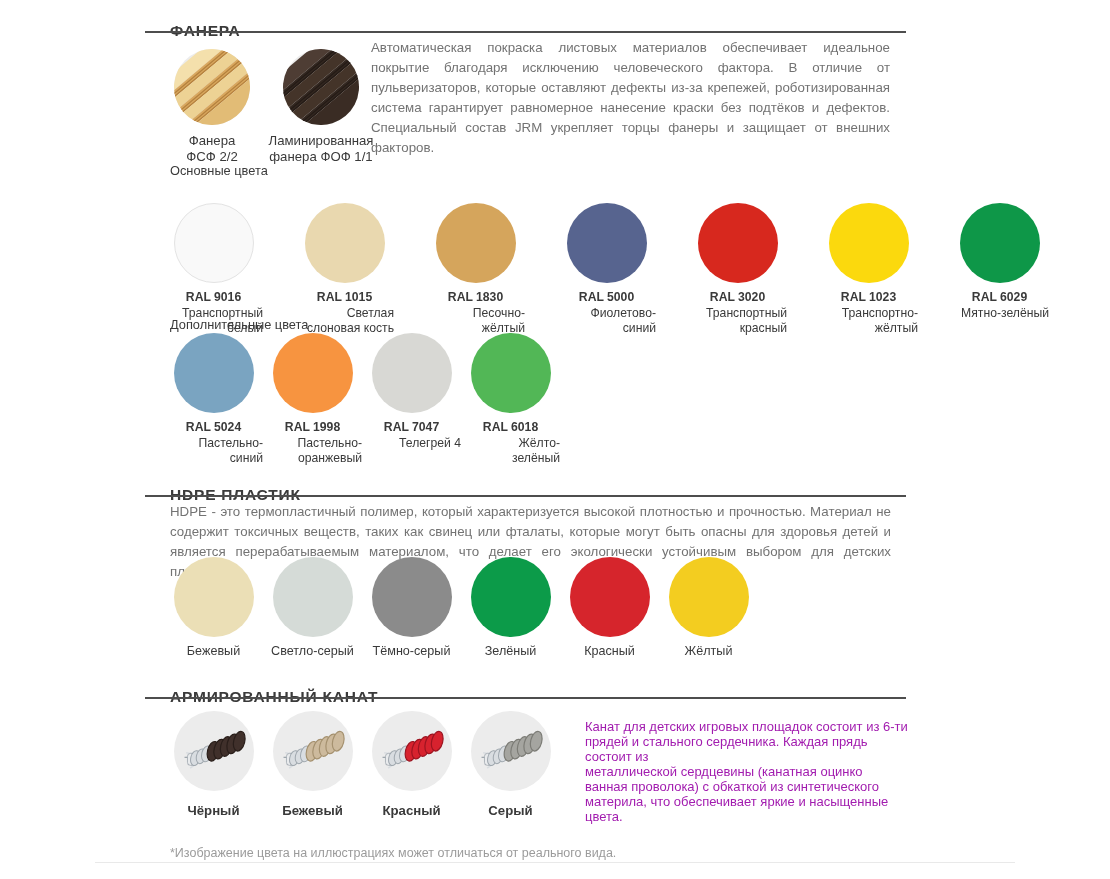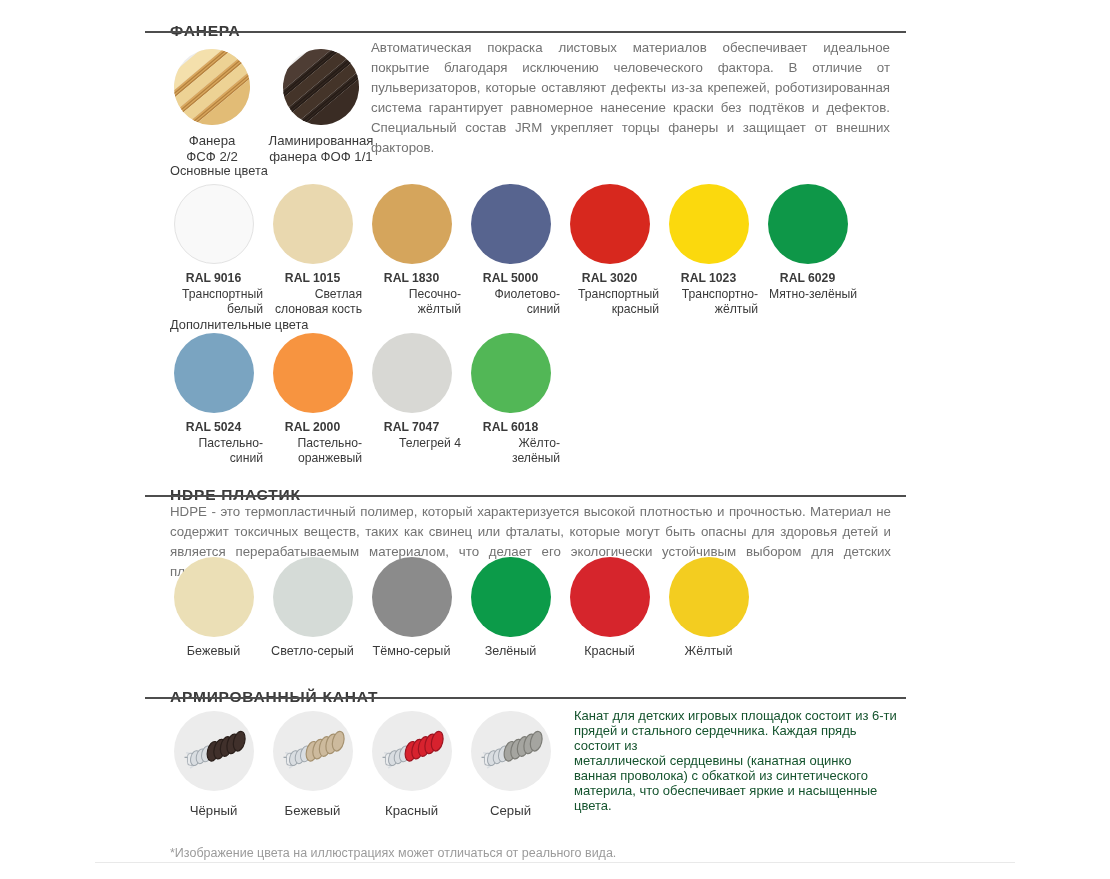--- a/index.html
+++ b/index.html
@@ -22,21 +22,21 @@
   .circle { width:80px; height:80px; border-radius:50%; margin:0 auto; box-sizing:border-box; }
   .sw-code { margin-top:7px; font-size:12.2px; font-weight:700; color:#3A3A3A; }
   .sw-name { margin-top:2px; font-size:12.2px; line-height:15px; color:#3A3A3A; white-space:pre-line;text-align:right; }
   .hdpe-name { margin-top:7px; font-size:12.6px; color:#3A3A3A; }
   .rope-name { margin-top:8px; font-size:13.2px; color:#3A3A3A; }
   .fig { position:absolute; top:49px; text-align:center; }
   .fig-circle { width:76px; height:76px; margin:0 auto; }
   .fig-caption { margin-top:8px; font-size:13.2px; line-height:16px; color:#3A3A3A; white-space:pre-line; }
   .rope-para {
     position:absolute; left:573px; top:707px; width:324px; font-size:13px;
-    line-height:15px; color:#14532d; text-align:left; margin:1px; white-space:pre-line;
+    line-height:15px; color:#a21caf; text-align:left; margin:12px; white-space:pre-line;
   }
   .footnote { position:absolute; left:170px; top:846px; font-size:12.5px; color:#9B9B9B; }
   .bottom-line { position:absolute; left:95px; top:862px; width:920px; height:1px; background:#E9E9E9; }
 </style>
 </head>
 <body>
 
 <div id="page">
 
   <h2 class="sec-title" style="top:9px;">ФАНЕРА</h2>
@@ -93,21 +93,21 @@
       <rect x="-10" y="56" width="96" height="22" fill="#3A2C24"></rect>
     </g>
         </svg></div>
     <div class="fig-caption">Ламинированная
 фанера ФОФ 1/1</div>
   </div>
 
   <p class="para" style="left:371px; top:38px; width:519px;">Автоматическая покраска листовых материалов обеспечивает идеальное покрытие благодаря исключению человеческого фактора. В отличие от пульверизаторов, которые оставляют дефекты из-за крепежей, роботизированная система гарантирует равномерное нанесение краски без подтёков и дефектов. Специальный состав JRM укрепляет торцы фанеры и защищает от внешних факторов.</p>
 
   <div class="subtitle" style="top:163px;">Основные цвета</div>
-  <div class="row" style="top:184px;" id="row-primary">
+  <div class="row" style="top:203px;gap:32px;" id="row-primary">
       <div class="cell">
         <div class="circle" style="background: rgb(249, 249, 249); border: 1px solid rgb(227, 227, 227);"></div>
         <div class="sw-code">RAL 9016</div>
         <div class="sw-name">Транспортный
 белый</div>
       </div>
       <div class="cell">
         <div class="circle" style="background: rgb(233, 216, 175);"></div>
         <div class="sw-code">RAL 1015</div>
         <div class="sw-name">Светлая
@@ -147,21 +147,21 @@
   <div class="subtitle" style="top:317px;">Дополнительные цвета</div>
   <div class="row" style="top:333px;" id="row-additional">
       <div class="cell">
         <div class="circle" style="background: rgb(122, 164, 193);"></div>
         <div class="sw-code">RAL 5024</div>
         <div class="sw-name">Пастельно-
 синий</div>
       </div>
       <div class="cell">
         <div class="circle" style="background: rgb(247, 148, 64);"></div>
-        <div class="sw-code">RAL 2000</div>
+        <div class="sw-code">RAL 1998</div>
         <div class="sw-name">Пастельно-
 оранжевый</div>
       </div>
       <div class="cell">
         <div class="circle" style="background: rgb(216, 216, 212);"></div>
         <div class="sw-code">RAL 7047</div>
         <div class="sw-name">Телегрей 4</div>
       </div>
       <div class="cell">
         <div class="circle" style="background: rgb(82, 183, 86);"></div>
@@ -196,21 +196,21 @@
         <div class="hdpe-name">Красный</div>
       </div>
       <div class="cell">
         <div class="circle" style="background: rgb(243, 205, 32);"></div>
         <div class="hdpe-name">Жёлтый</div>
       </div>
     </div>
 
   <h2 class="sec-title" style="top:675px;">АРМИРОВАННЫЙ КАНАТ</h2>
   <div class="rule" style="top:697px;"></div>
-  <div class="row" style="top:711px;" id="row-rope">
+  <div class="row" style="top:711px;font-weight:bold;" id="row-rope">
       <div class="cell">
         <div><svg width="80" height="80" viewBox="0 0 80 80">
     <defs>
               <clipPath id="rc0">
                 <circle cx="40" cy="40" r="40"></circle>
               </clipPath>
             </defs>
     <circle cx="40" cy="40" r="40" fill="#ECECEC"></circle>
     <g clip-path="url(#rc0)" transform="rotate(-18 40 40)">
       <path d="M 10 37 L 23 41" stroke="#9FA7AE" stroke-width="1.4" fill="none"></path>

